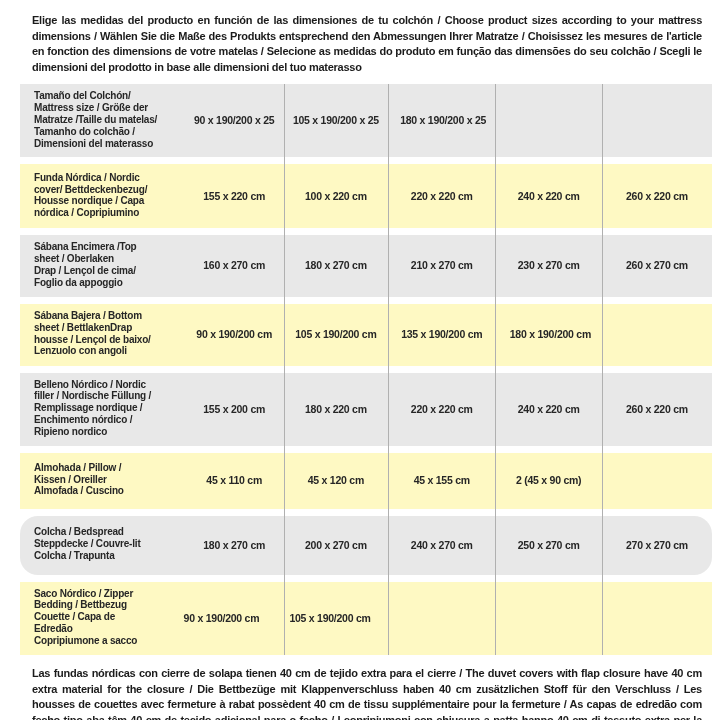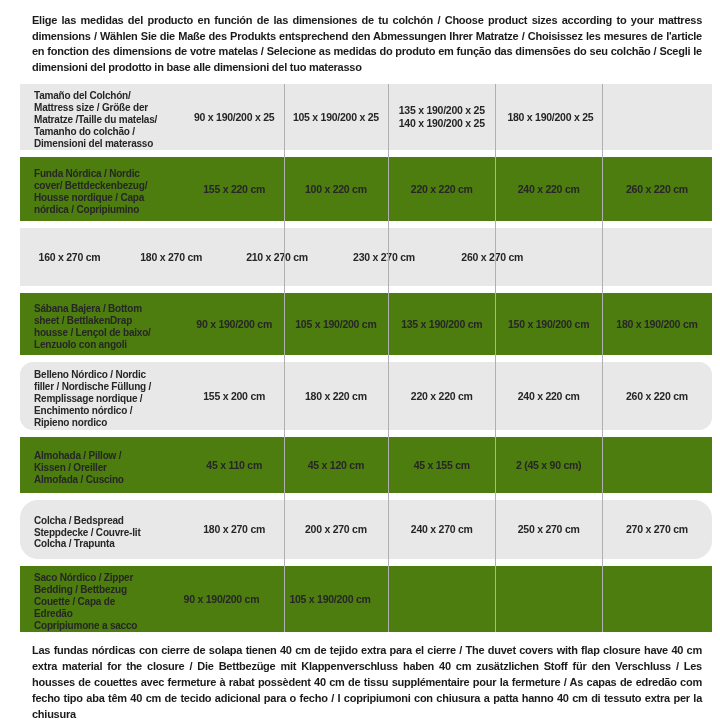--- a/index.html
+++ b/index.html
@@ -42,48 +42,48 @@
     z-index: 2;
   }
   .d1 { left: 38.1%; }
   .d2 { left: 53.2%; }
   .d3 { left: 68.7%; }
   .d4 { left: 84.1%; }
   .row {
     display: flex;
     align-items: stretch;
     margin-bottom: 7px;
-    background: #4d7c0f;
+    background: #fef9c3;
   }
   .row.gray { background: #e8e8e8; }
   .r1 { min-height: 64px; }
   .r2 { min-height: 64px; }
   .r3 { min-height: 58px; }
   .r4 { min-height: 62px; }
-  .r5 { min-height: 68px; border-radius: 13px; }
+  .r5 { min-height: 68px; }
   .r6 { min-height: 56px; }
   .r7 { min-height: 59px; border-radius: 18px; }
   .r8 { min-height: 62px; gap: 28px; }
   .cell {
     display: flex;
     align-items: center;
     justify-content: center;
     box-sizing: border-box;
     text-align: center;
     font-size: 10.5px;
     letter-spacing: -0.25px;
     white-space: pre-line;
     line-height: 1.25;
     color: #262626;
   }
   .label {
     width: 23.8%;
     justify-content: flex-start;
     text-align: left;
-    padding: 6px 4px 1px 14px;
+    padding: 6px 4px 8px 14px;
     font-size: 10px;
     line-height: 1.18;
     letter-spacing: -0.2px;
   }
   .c1 { width: 14.3%; }
   .c2 { width: 15.1%; }
   .c3 { width: 15.5%; }
   .c4 { width: 15.4%; }
   .c5 { width: 15.9%; text-align: right; }
   .footnote {
@@ -109,54 +109,55 @@
     <div class="divider d4"></div>
 
     <div class="row gray r1">
       <div class="cell label">Tamaño del Colchón/
 Mattress size / Größe der
 Matratze /Taille du matelas/
 Tamanho do colchão /
 Dimensioni del materasso</div>
       <div class="cell c1">90 x 190/200 x 25</div>
       <div class="cell c2">105 x 190/200 x 25</div>
-      <div class="cell c3">135 x 190/200 x 25
-140 x 190/200 x 25</div>
       <div class="cell c5">180 x 190/200 x 25</div>
     </div>
 
     <div class="row r2">
       <div class="cell label">Funda Nórdica / Nordic
 cover/ Bettdeckenbezug/
 Housse nordique / Capa
 nórdica / Copripiumino</div>
       <div class="cell c1">155 x 220 cm</div>
       <div class="cell c2">100 x 220 cm</div>
       <div class="cell c3">220 x 220 cm</div>
       <div class="cell c4">240 x 220 cm</div>
       <div class="cell c5">260 x 220 cm</div>
     </div>
 
     <div class="row gray r3">
+      <div class="cell label">Sábana Encimera /Top
+sheet / Oberlaken
+Drap / Lençol de cima/
+Foglio da appoggio</div>
       <div class="cell c1">160 x 270 cm</div>
       <div class="cell c2">180 x 270 cm</div>
       <div class="cell c3">210 x 270 cm</div>
       <div class="cell c4">230 x 270 cm</div>
       <div class="cell c5">260 x 270 cm</div>
     </div>
 
     <div class="row r4">
       <div class="cell label">Sábana Bajera / Bottom
 sheet / BettlakenDrap
 housse / Lençol de baixo/
 Lenzuolo con angoli</div>
       <div class="cell c1">90 x 190/200 cm</div>
       <div class="cell c2">105 x 190/200 cm</div>
       <div class="cell c3">135 x 190/200 cm</div>
-      <div class="cell c4">150 x 190/200 cm</div>
       <div class="cell c5">180 x 190/200 cm</div>
     </div>
 
     <div class="row gray r5">
       <div class="cell label">Belleno Nórdico / Nordic
 filler / Nordische Füllung /
 Remplissage nordique /
 Enchimento nórdico /
 Ripieno nordico</div>
       <div class="cell c1">155 x 200 cm</div>

